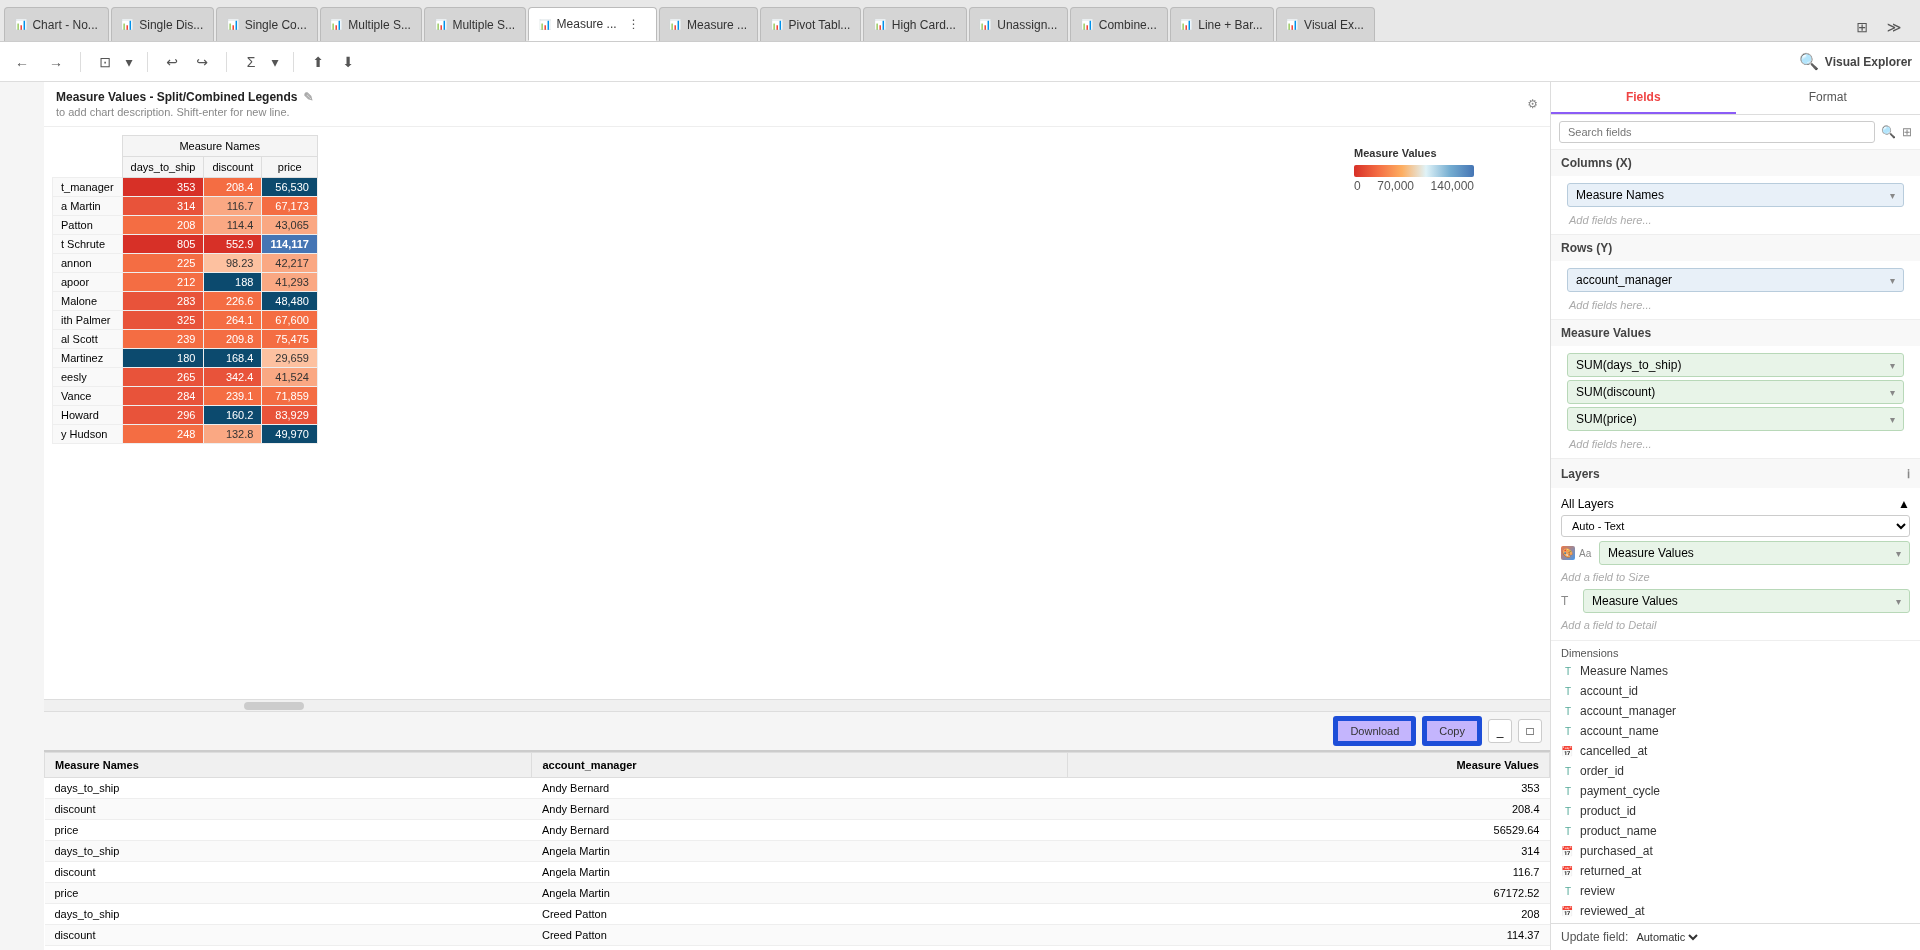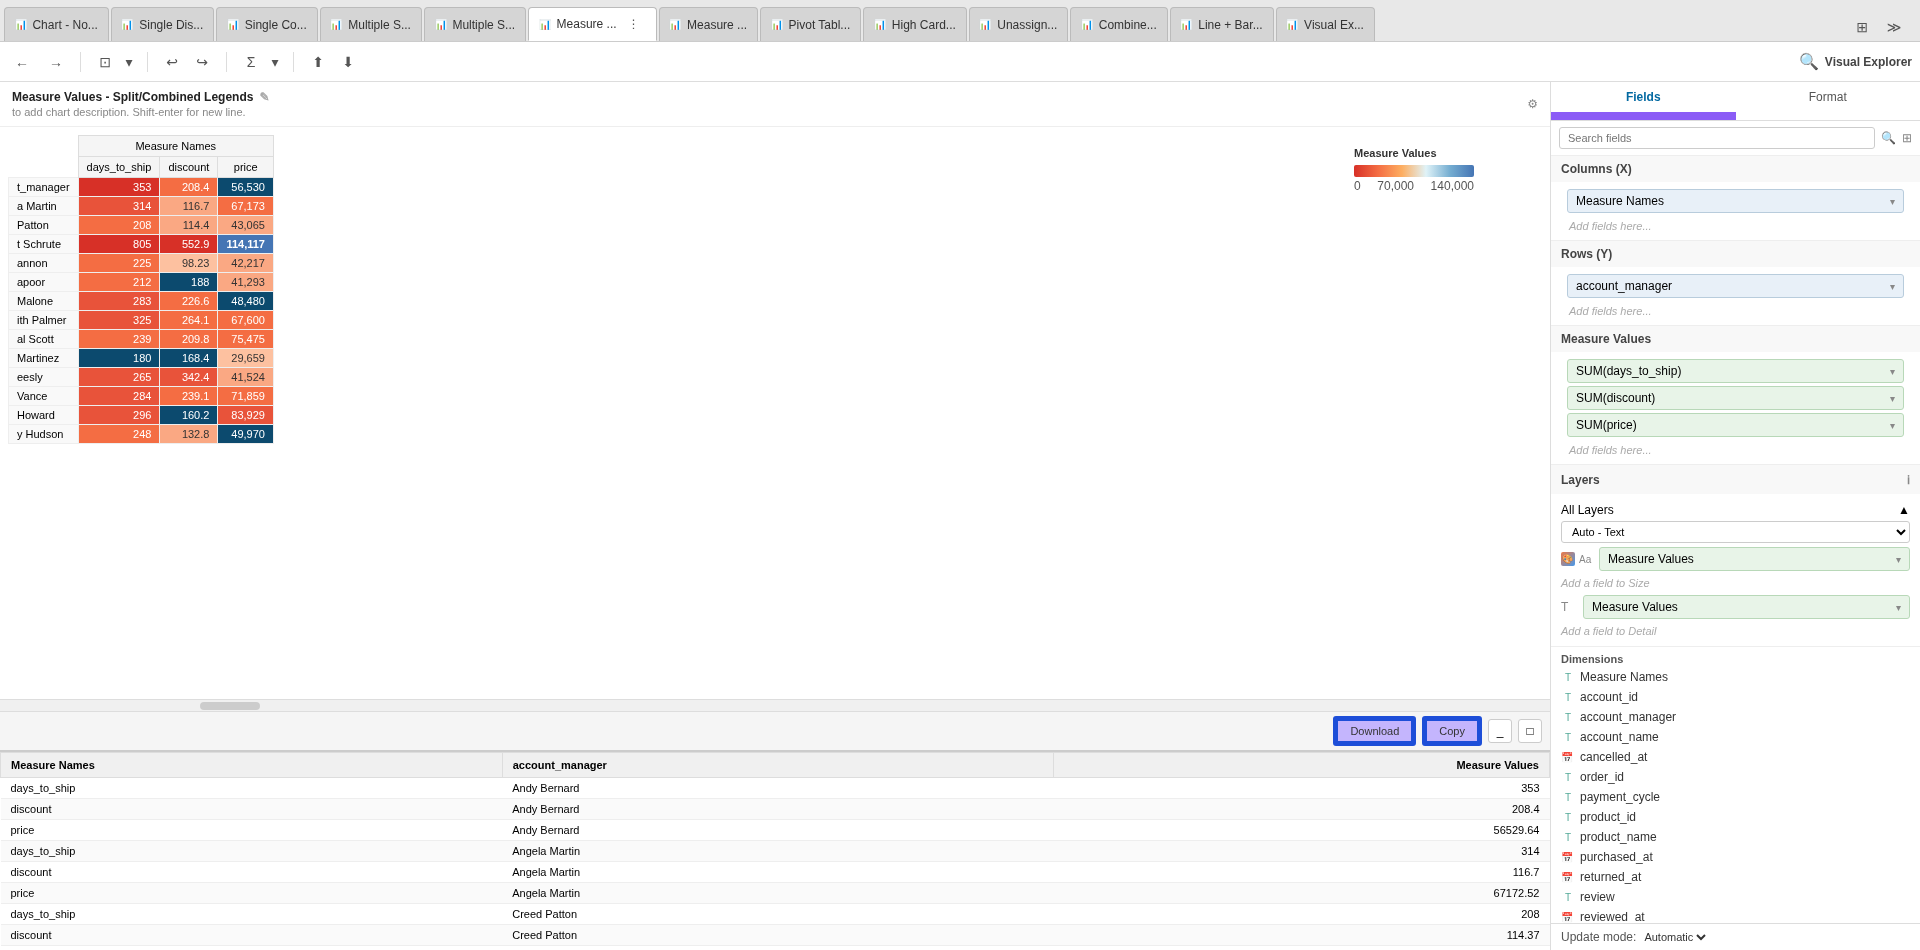--- a/index.html
+++ b/index.html
@@ -12,21 +12,21 @@
     .tab-icon { color: #555; font-size: 10px; }
     .tab-more { padding: 0 6px; color: #555; }
 
     
     .toolbar { display: flex; align-items: center; height: 40px; background: #fff; border-bottom: 1px solid #ddd; padding: 0 8px; gap: 6px; }
     .toolbar-btn { display: flex; align-items: center; justify-content: center; width: 28px; height: 28px; border: 1px solid transparent; border-radius: 3px; cursor: pointer; color: #555; font-size: 14px; }
     .toolbar-sep { width: 1px; height: 20px; background: #ddd; margin: 0 4px; }
     .toolbar-group { display: flex; align-items: center; gap: 2px; }
 
     
-    .main-layout { display: flex; flex: 1; overflow: hidden; }
+    .main-layout { display: flex; flex: 1; overflow: hidden; padding-left: 44px; }
 
     
     .chart-area { flex: 1; display: flex; flex-direction: column; overflow: hidden; background: #fff; }
     .chart-header { padding: 8px 12px; border-bottom: 1px solid #eee; }
     .chart-title { font-size: 14px; font-weight: 600; color: #222; display: flex; align-items: center; gap: 6px; }
     .chart-subtitle { font-size: 11px; color: #888; margin-top: 2px; }
     .chart-settings { float: right; cursor: pointer; color: #888; }
 
     
     .chart-content { display: flex; flex: 1; overflow: hidden; }
@@ -53,38 +53,38 @@
 
     
     .action-bar { display: flex; align-items: center; justify-content: flex-end; padding: 4px 8px; background: #f5f5f5; border-top: 1px solid #ddd; gap: 6px; }
     .action-btn { padding: 4px 12px; border: 5px solid #1d4ed8; border-radius: 3px; background: #c4b5fd; cursor: pointer; font-size: 11px; color: #333; }
     .action-icon-btn { width: 24px; height: 24px; display: flex; align-items: center; justify-content: center; border: 1px solid #ccc; border-radius: 3px; background: #fff; cursor: pointer; font-size: 12px; }
 
     
     .right-panel { width: 370px; display: flex; flex-direction: column; border-left: 1px solid #ddd; background: #fff; overflow: hidden; }
     .right-panel-tabs { display: flex; border-bottom: 1px solid #ddd; }
     .panel-tab { flex: 1; text-align: center; padding: 8px; font-size: 12px; cursor: pointer; border-bottom: 2px solid transparent; color: #555; }
-    .panel-tab.active { border-bottom: 8px solid #8b5cf6; color: #0369a1; font-weight: 600; }
+    .panel-tab.active { border-bottom: 2px solid #8b5cf6; color: #ef4444; font-weight: 600; }
     .panel-body { flex: 1; overflow-y: auto; padding: 0; }
 
     
     .search-row { display: flex; align-items: center; padding: 6px 8px; border-bottom: 1px solid #eee; gap: 6px; }
     .search-input { flex: 1; padding: 4px 8px; border: 1px solid #ccc; border-radius: 3px; font-size: 11px; }
     .search-icon-btn { color: #888; cursor: pointer; font-size: 12px; }
 
     
     .section { border-bottom: 1px solid #eee; }
     .section-header { display: flex; align-items: center; justify-content: space-between; padding: 6px 10px; background: #f8f8f8; font-size: 11px; font-weight: 600; color: #444; cursor: pointer; }
     .field-pill { display: flex; align-items: center; justify-content: space-between; margin: 3px 8px; padding: 4px 8px; background: #e8f4e8; border: 1px solid #b8d8b8; border-radius: 3px; font-size: 11px; cursor: pointer; }
     .field-pill .pill-arrow { color: #888; font-size: 10px; }
     .field-pill.blue { background: #e8f0f8; border-color: #b8ccdc; }
     .add-field { padding: 4px 10px; font-size: 11px; color: #aaa; font-style: italic; cursor: pointer; }
 
     
-    .dim-label { padding: 6px 10px 2px; font-size: 11px; font-weight: 700; color: #555; }
+    .dim-label { padding: 6px 10px 2px; font-size: 11px; font-weight: 400; color: #555; }
     .field-item { display: flex; align-items: center; padding: 3px 10px; font-size: 11px; color: #333; cursor: pointer; gap: 5px; }
     .field-icon { font-size: 10px; color: #888; width: 14px; text-align: center; }
     .field-icon.T { color: #5a9; }
     .field-icon.cal { color: #59a; }
 
     
     .layers-section { padding: 6px 10px; }
     .layers-row { display: flex; align-items: flex-end; justify-content: space-between; margin: 3px 0; }
     .layers-select { width: 100%; padding: 3px 6px; border: 1px solid #ccc; border-radius: 3px; font-size: 11px; background: #fff; }
     .layer-item { display: flex; align-items: center; margin: 3px 0; gap: 4px; }
@@ -553,20 +553,20 @@
             <span class="field-icon T">T</span>
             <span>shipping_address</span>
           </div>
           <div class="field-item">
             <span class="field-icon T">T</span>
             <span>shipping_city</span>
           </div>
         </div>
 
       <div class="update-mode">
-        <span>Update mode:</span>
+        <span>Update field:</span>
         <select class="update-select">
           <option>Automatic</option>
         </select>
       </div>
     </div>
   </div>
 </div>
 
 </body></html>

